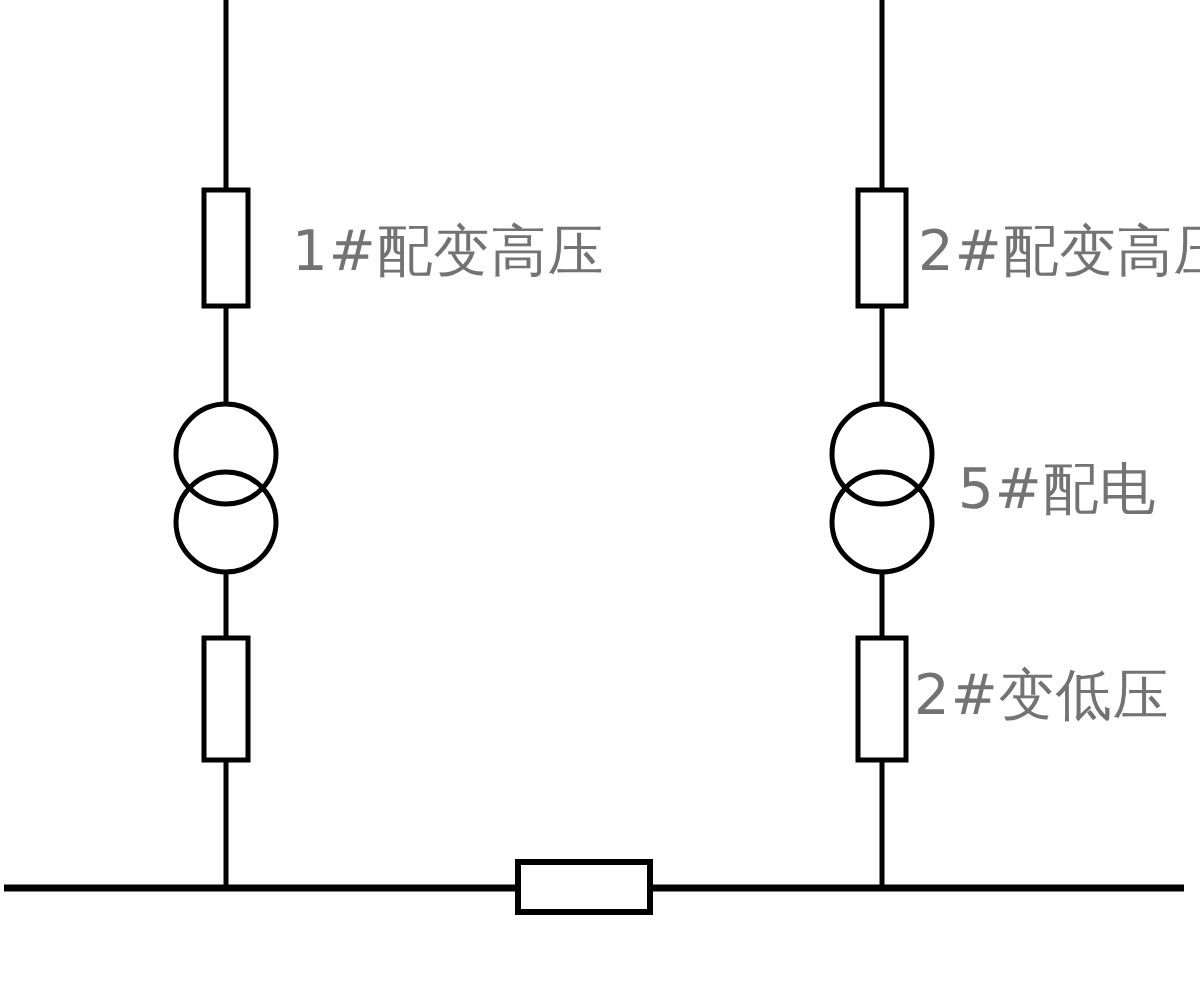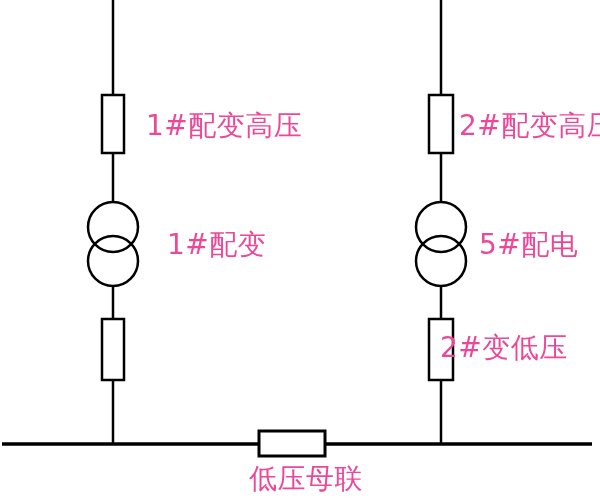--- a/index.html
+++ b/index.html
@@ -15,21 +15,21 @@
     overflow: hidden;
     font-family: "DejaVu Sans", "Liberation Sans", sans-serif;
   }
   .stage svg {
     position: absolute;
     left: 0;
     top: 0;
   }
   .lbl {
     position: absolute;
-    color: #ec4899;
+    color: #737373;
     font-size: 28px;
     line-height: 1.15;
     white-space: nowrap;
     letter-spacing: 0.5px;
   }
 </style>
 </head>
 <body>
 
 <div class="stage">
@@ -59,22 +59,20 @@
     </g>
 
     <line x1="2" y1="444" x2="592" y2="444" stroke="#000000" stroke-width="3.5"></line>
     <rect x="259" y="431" width="66" height="25" stroke="#000000" stroke-width="3" fill="#ffffff"></rect>
   </svg>
 
   <span class="lbl" style="left:146px; top:110px;">1#配变高压</span>
 
   <span class="lbl" style="left:459px; top:110px;">2#配变高压</span>
 
-  <span class="lbl" style="left:167px; top:229px;">1#配变</span>
 
   <span class="lbl" style="left:479px; top:229px;">5#配电</span>
 
 
-  <span class="lbl" style="left:440px; top:332px;">2#变低压</span>
+  <span class="lbl" style="left:457px; top:332px;">2#变低压</span>
 
-  <span class="lbl" style="left:249px; top:463px;">低压母联</span>
 
 </div>
 
 </body></html>

